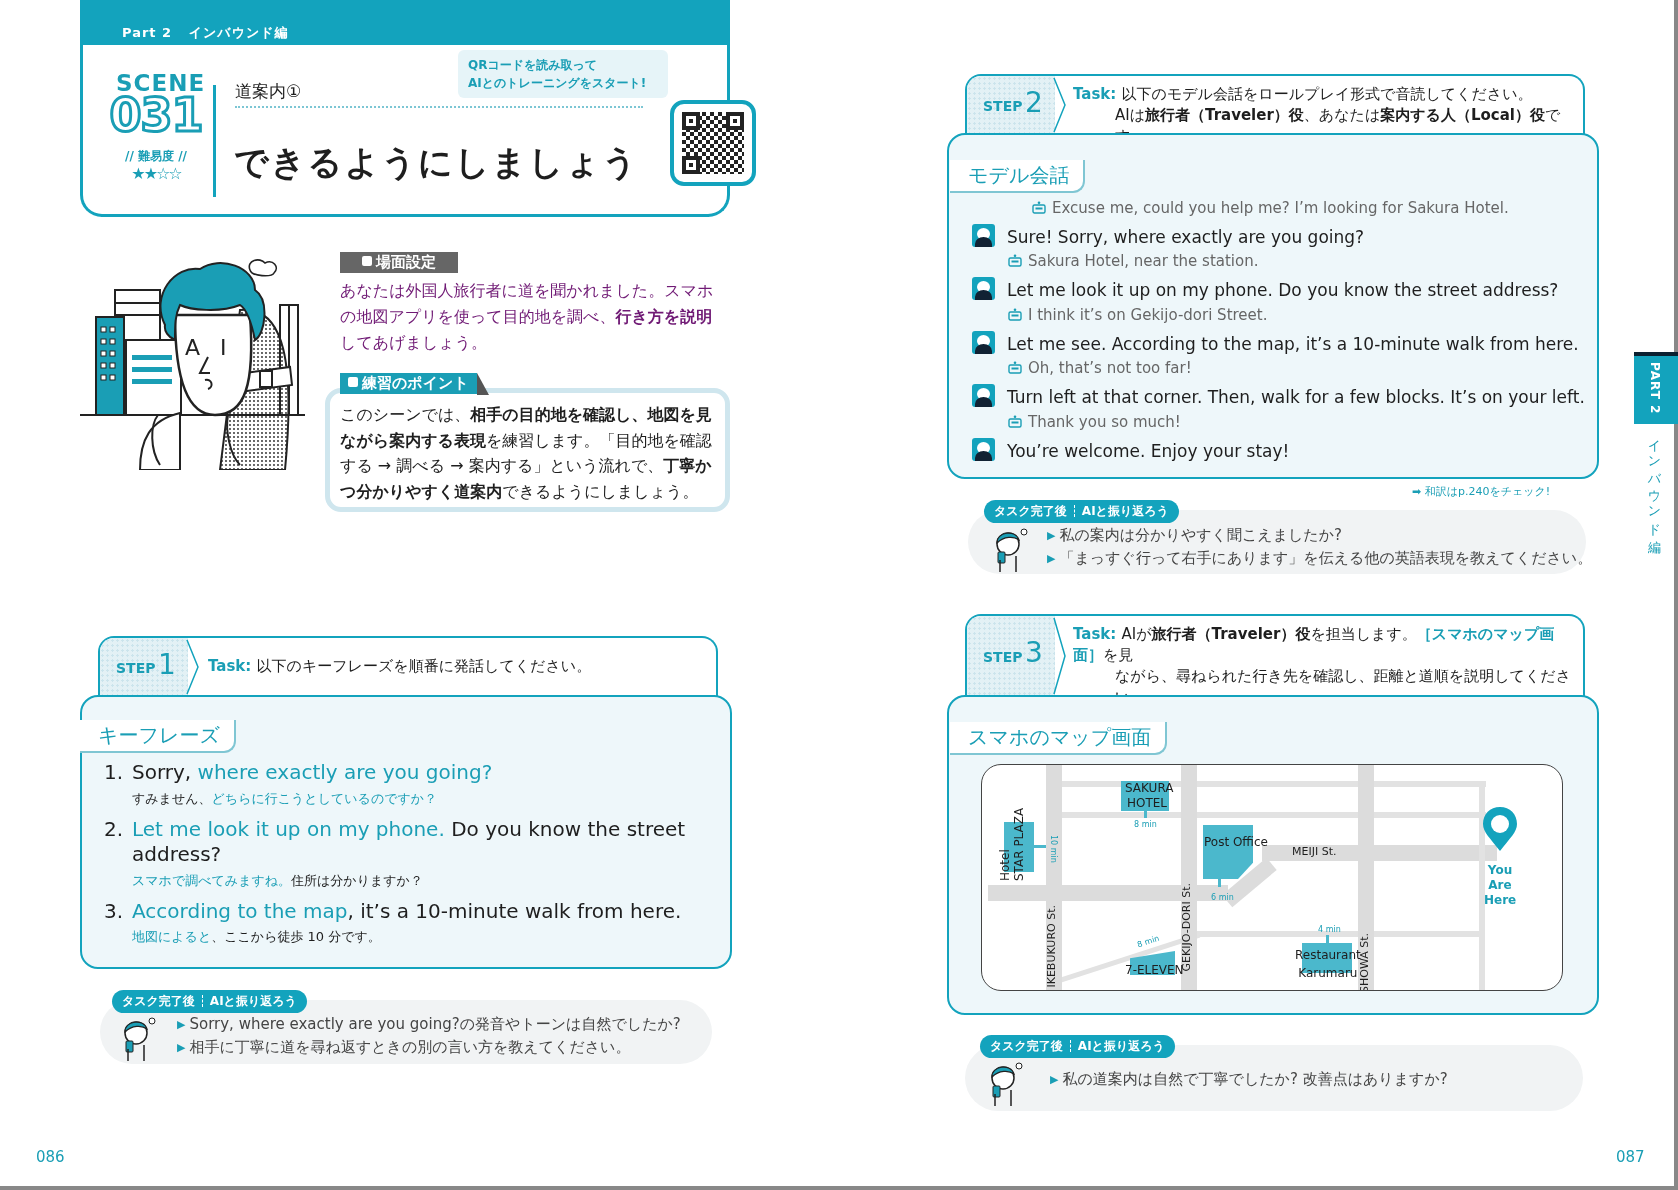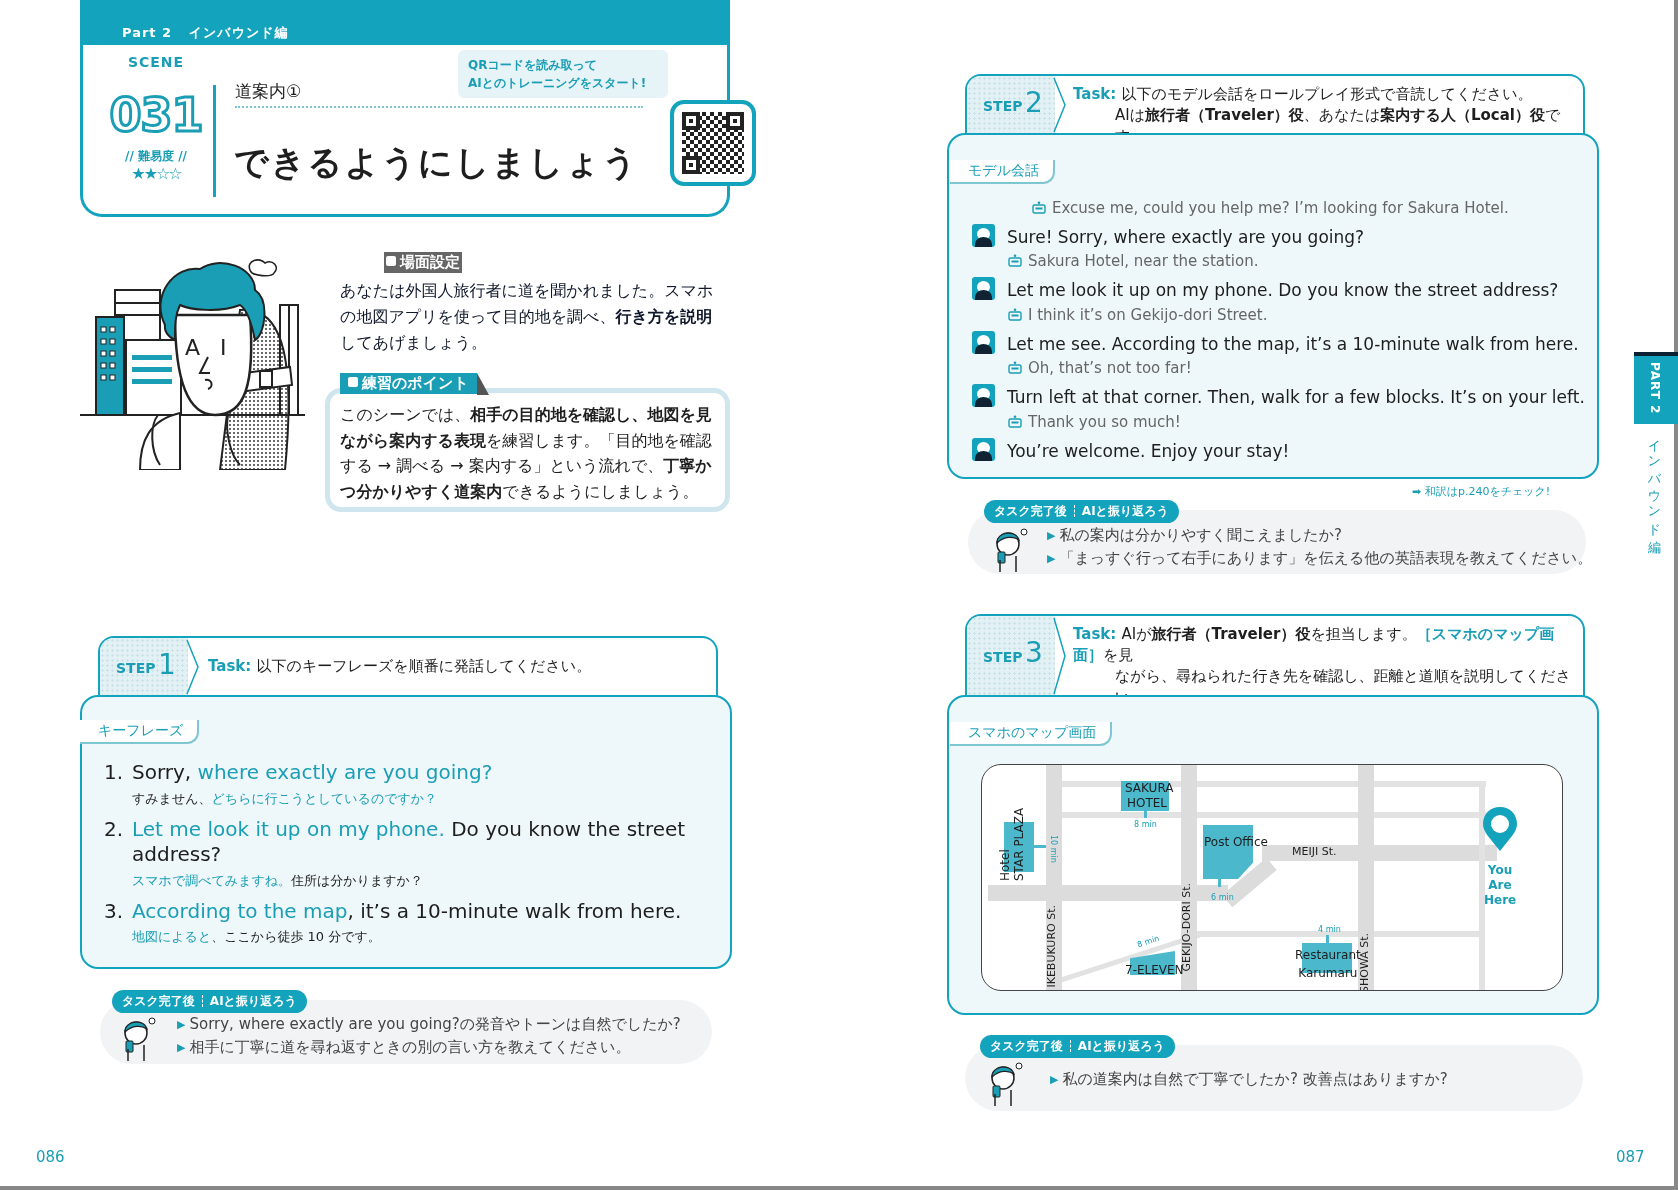--- a/index.html
+++ b/index.html
@@ -7,59 +7,59 @@
   body { font-family: "DejaVu Sans", "Liberation Sans", sans-serif; color: #1e1e1e; position: relative; }
   .abs { position: absolute; }
   .teal { color: #1a9eb5; }
   .page-frame { position:absolute; left:0; top:0; width:1678px; height:1190px; border-right:4px solid #888; border-bottom:4px solid #888; }
 
   
   .hdr-band { left:80px; top:0; width:650px; height:45px; background:#13a3bd; }
   .hdr-band span { position:absolute; left:42px; top:24px; font-size:13px; color:#fff; font-weight:bold; letter-spacing:1px; white-space:pre; }
   .hdr-card { left:80px; top:45px; width:650px; height:172px; border-left:3px solid #13a3bd; border-right:3px solid #13a3bd; border-bottom:3px solid #13a3bd; border-radius:0 0 22px 22px; background:#fff; }
   .hdr-card::after { content:""; position:absolute; left:18px; right:18px; bottom:-3px; height:3px; background:#13a3bd; }
-  .scene-lbl { left:116px; top:54px; width:80px; text-align:center; font-size:14px; font-weight:bold; color:#1a9eb5; letter-spacing:1px; }
+  .scene-lbl { left:116px; top:70px; width:80px; text-align:center; font-size:23px; font-weight:bold; color:#1a9eb5; letter-spacing:1px; }
   .scene-num { left:104px; top:88px; width:104px; text-align:center; font-size:46px; font-weight:bold; color:#fff; -webkit-text-stroke:3px #1a9eb5; letter-spacing:-1px; }
   .diff-lbl { left:110px; top:148px; width:92px; text-align:center; font-size:12px; color:#1a9eb5; font-weight:bold; }
   .stars { left:116px; top:164px; width:80px; text-align:center; font-size:16px; color:#1a9eb5; letter-spacing:-2px; }
   .vline { left:213px; top:85px; width:3px; height:112px; background:#13a3bd; }
   .subtitle { left:235px; top:80px; font-size:17px; color:#1e1e1e; }
   .dotline { left:235px; top:106px; width:408px; border-top:2px dotted #7cc6d4; }
   .page-title { left:234px; top:140px; font-size:34px; font-weight:bold; color:#1e1e1e; letter-spacing:2px; }
   .qr-bubble { left:458px; top:50px; width:210px; height:48px; background:#e6f4f8; border-radius:6px; padding:6px 10px; font-size:12px; font-weight:bold; color:#1a9eb5; line-height:18px; }
   .qr-frame { left:670px; top:100px; width:86px; height:86px; border:4px solid #13a3bd; border-radius:14px; background:#fff; padding:8px; }
   .qr-code { width:62px; height:62px; background:
      linear-gradient(90deg, transparent 0 0) ,
      repeating-conic-gradient(#222 0 25%, #fff 0 50%) 0 0/8px 8px; position:relative; }
   .qr-corner { position:absolute; width:18px; height:18px; border:4px solid #222; background:#fff; }
   .qr-corner::after { content:""; position:absolute; left:3px; top:3px; width:4px; height:4px; background:#222; }
 
   
   .illus { left:80px; top:255px; width:225px; height:215px; }
 
   
-  .tag-gray { left:340px; top:252px; background:#666; color:#fff; font-size:15px; font-weight:bold; padding:1px 2px;margin-left:44px; }
+  .tag-gray { left:340px; top:252px; background:#666; color:#fff; font-size:15px; font-weight:bold; padding:1px 22px; }
   .tag-gray b, .tag-teal b { display:inline-block; width:10px; height:10px; background:#fff; margin-right:4px; vertical-align:1px; border-radius:2px; }
-  .scene-text { left:340px; top:278px; width:380px; font-size:16px; line-height:26px; color:#0f172a; }
+  .scene-text { left:340px; top:278px; width:380px; font-size:16px; line-height:26px; color:#701a75; }
   .tag-teal { left:340px; top:373px; background:#1a9eb5; color:#fff; font-size:15px; font-weight:bold; padding:1px 8px; }
   .tag-teal::after { content:""; position:absolute; right:-12px; top:0; border-left:12px solid #555; border-top:22px solid transparent; }
   .point-box { left:325px; top:388px; width:405px; height:124px; border:5px solid #cfe6ee; border-radius:16px; background:#fff; padding:9px 10px; font-size:16px; line-height:25.5px; color:#1e1e1e; }
 
   
   .step-hdr { border:2px solid #13a3bd; border-bottom:none; border-radius:16px 16px 0 0; background:#fff; }
   .step-badge { position:absolute; left:0; top:0; bottom:0; width:88px; border-radius:14px 0 0 0;
      background-color:#e3f1f5; background-image:radial-gradient(#cbe4ec 1px, transparent 1.2px); background-size:5px 5px; }
   .step-badge .st { position:absolute; left:16px; font-size:14px; font-weight:bold; color:#1a9eb5; }
   .step-badge .sn { position:absolute; font-size:28px; color:#1a9eb5; }
   .chev { position:absolute; top:0; width:14px; height:100%; }
   .task { position:absolute; font-size:15px; line-height:21px; color:#1e1e1e; }
   .task .tk { color:#1a9eb5; font-weight:bold;text-align:center; }
 
   .panel { background:#eef7fa; border:2px solid #13a3bd; border-top:2px solid #13a3bd; border-radius:18px; border-top-color:#13a3bd; }
-  .panel-lbl { position:absolute; font-size:14px; color:#1a9eb5; padding:2px 14px 2px 18px; border-bottom:2px solid #7fc6d3; border-right:2px solid #7fc6d3; border-radius:0 0 12px 0; background:#fff; }
+  .panel-lbl { position:absolute; font-size:20px; color:#1a9eb5; padding:2px 14px 2px 18px; border-bottom:2px solid #7fc6d3; border-right:2px solid #7fc6d3; border-radius:0 0 12px 0; background:#fff; }
 
   
   .kp { position:absolute; left:104px; font-size:20px; color:#1e1e1e; }
   .kp .n { display:inline-block; width:28px; }
   .kp-jp { position:absolute; left:132px; font-size:13px; color:#1e1e1e; }
 
   
   .refl-bg { background:#f1f3f4; border-radius:40px; }
   .refl-tag { position:absolute; background:#13a3bd; color:#fff; font-size:12px; font-weight:bold; border-radius:12px; padding:3px 10px; white-space:nowrap; }
   .refl-tag i { display:inline-block; width:1px; height:12px; border-left:1px dashed #fff; margin:0 7px; vertical-align:-2px; }

